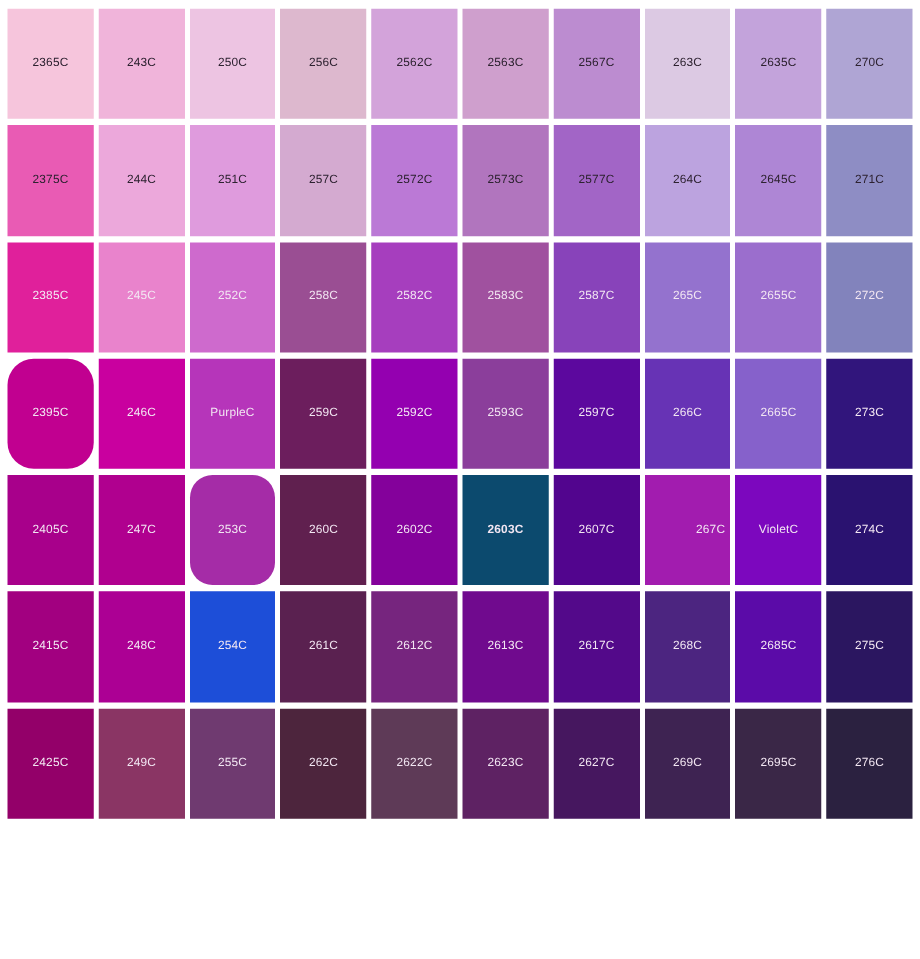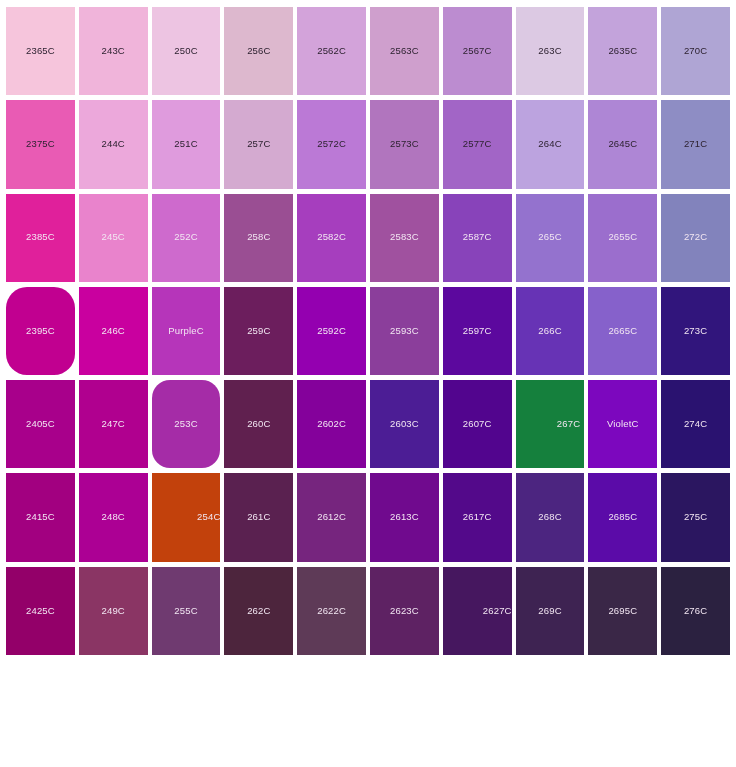--- a/index.html
+++ b/index.html
@@ -180,42 +180,42 @@
     </div>
     <div class="swatch light-text" style="background-color: rgb(165, 44, 167); border-radius: 18px;">
       <span class="swatch-label">253C</span>
     </div>
     <div class="swatch light-text" style="background-color: rgb(96, 32, 79);">
       <span class="swatch-label">260C</span>
     </div>
     <div class="swatch light-text" style="background-color: rgb(132, 1, 155);">
       <span class="swatch-label">2602C</span>
     </div>
-    <div class="swatch light-text" style="background-color: #4c1d95;">
+    <div class="swatch light-text" style="background-color: #0c4a6e; font-weight: bold;">
       <span class="swatch-label">2603C</span>
     </div>
     <div class="swatch light-text" style="background-color: rgb(82, 5, 142);">
       <span class="swatch-label">2607C</span>
     </div>
-    <div class="swatch light-text" style="background-color: #15803d; padding-left: 37px;">
+    <div class="swatch light-text" style="background-color: #a21caf; padding-left: 37px;">
       <span class="swatch-label">267C</span>
     </div>
     <div class="swatch light-text" style="background-color: rgb(124, 7, 190);">
       <span class="swatch-label">VioletC</span>
     </div>
     <div class="swatch light-text" style="background-color: rgb(42, 18, 112);">
       <span class="swatch-label">274C</span>
     </div>
     <div class="swatch light-text" style="background-color: rgb(162, 0, 128);">
       <span class="swatch-label">2415C</span>
     </div>
     <div class="swatch light-text" style="background-color: rgb(172, 0, 148);">
       <span class="swatch-label">248C</span>
     </div>
-    <div class="swatch light-text" style="background-color: #c2410c; justify-content: flex-end;">
+    <div class="swatch light-text" style="background-color: #1d4ed8;">
       <span class="swatch-label">254C</span>
     </div>
     <div class="swatch light-text" style="background-color: rgb(90, 33, 80);">
       <span class="swatch-label">261C</span>
     </div>
     <div class="swatch light-text" style="background-color: rgb(118, 37, 126);">
       <span class="swatch-label">2612C</span>
     </div>
     <div class="swatch light-text" style="background-color: rgb(112, 10, 142);">
       <span class="swatch-label">2613C</span>
@@ -243,21 +243,21 @@
     </div>
     <div class="swatch light-text" style="background-color: rgb(77, 37, 61);">
       <span class="swatch-label">262C</span>
     </div>
     <div class="swatch light-text" style="background-color: rgb(94, 58, 87);">
       <span class="swatch-label">2622C</span>
     </div>
     <div class="swatch light-text" style="background-color: rgb(94, 34, 99);">
       <span class="swatch-label">2623C</span>
     </div>
-    <div class="swatch light-text" style="background-color: rgb(70, 23, 95); justify-content: flex-end;">
+    <div class="swatch light-text" style="background-color: rgb(70, 23, 95);">
       <span class="swatch-label">2627C</span>
     </div>
     <div class="swatch light-text" style="background-color: rgb(62, 35, 82);">
       <span class="swatch-label">269C</span>
     </div>
     <div class="swatch light-text" style="background-color: rgb(58, 39, 71);">
       <span class="swatch-label">2695C</span>
     </div>
     <div class="swatch light-text" style="background-color: rgb(43, 33, 64);">
       <span class="swatch-label">276C</span>

